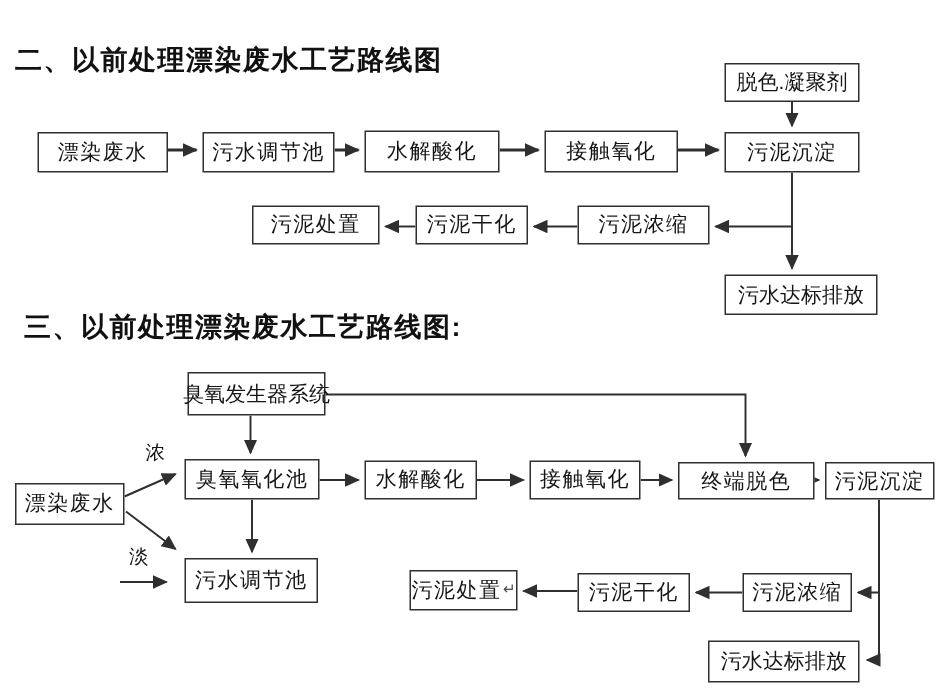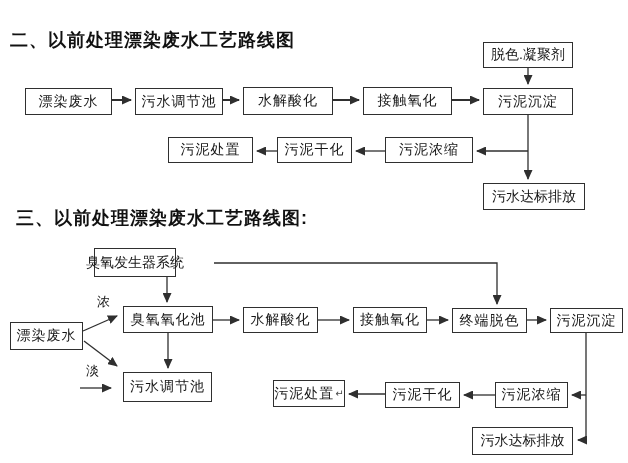--- a/index.html
+++ b/index.html
@@ -72,25 +72,25 @@
   <div class="node" style="left:135px;top:88px;width:88px;height:27px;">污水调节池</div>
   <div class="node" style="left:243px;top:87px;width:90px;height:28px;">水解酸化</div>
   <div class="node" style="left:363px;top:87px;width:89px;height:28px;">接触氧化</div>
   <div class="node" style="left:483px;top:88px;width:90px;height:27px;">污泥沉淀</div>
   <div class="node tight" style="left:483px;top:42px;width:90px;height:26px;">脱色.凝聚剂</div>
   <div class="node" style="left:168px;top:137px;width:85px;height:26px;">污泥处置</div>
   <div class="node" style="left:277px;top:137px;width:75px;height:26px;">污泥干化</div>
   <div class="node" style="left:385px;top:137px;width:88px;height:26px;">污泥浓缩</div>
   <div class="node tight" style="left:483px;top:183px;width:102px;height:27px;">污水达标排放</div>
 
-  <div class="node tight" style="left:94px;top:248px;width:82px;height:29px;">臭氧发生器系统</div>
+  <div class="node tight" style="left:125px;top:248px;width:92px;height:29px;">臭氧发生器系统</div>
   <div class="node" style="left:123px;top:306px;width:90px;height:27px;">臭氧氧化池</div>
   <div class="node" style="left:243px;top:307px;width:75px;height:26px;">水解酸化</div>
   <div class="node" style="left:353px;top:307px;width:74px;height:26px;">接触氧化</div>
-  <div class="node" style="left:452px;top:308px;width:75px;height:25px;text-align:center;">终端脱色</div>
+  <div class="node" style="left:452px;top:308px;width:91px;height:25px;text-align:center;">终端脱色</div>
   <div class="node" style="left:550px;top:308px;width:73px;height:25px;">污泥沉淀</div>
   <div class="node" style="left:10px;top:322px;width:73px;height:28px;">漂染废水</div>
   <div class="node" style="left:123px;top:372px;width:89px;height:30px;">污水调节池</div>
   <div class="node" style="left:273px;top:380px;width:72px;height:27px;">
       <span>污泥处置</span>
       <span class="ret">↵</span>
     </div>
   <div class="node" style="left:385px;top:382px;width:75px;height:26px;">污泥干化</div>
   <div class="node" style="left:495px;top:382px;width:73px;height:26px;">污泥浓缩</div>
   <div class="node tight" style="left:472px;top:427px;width:101px;height:28px;">污水达标排放</div>

